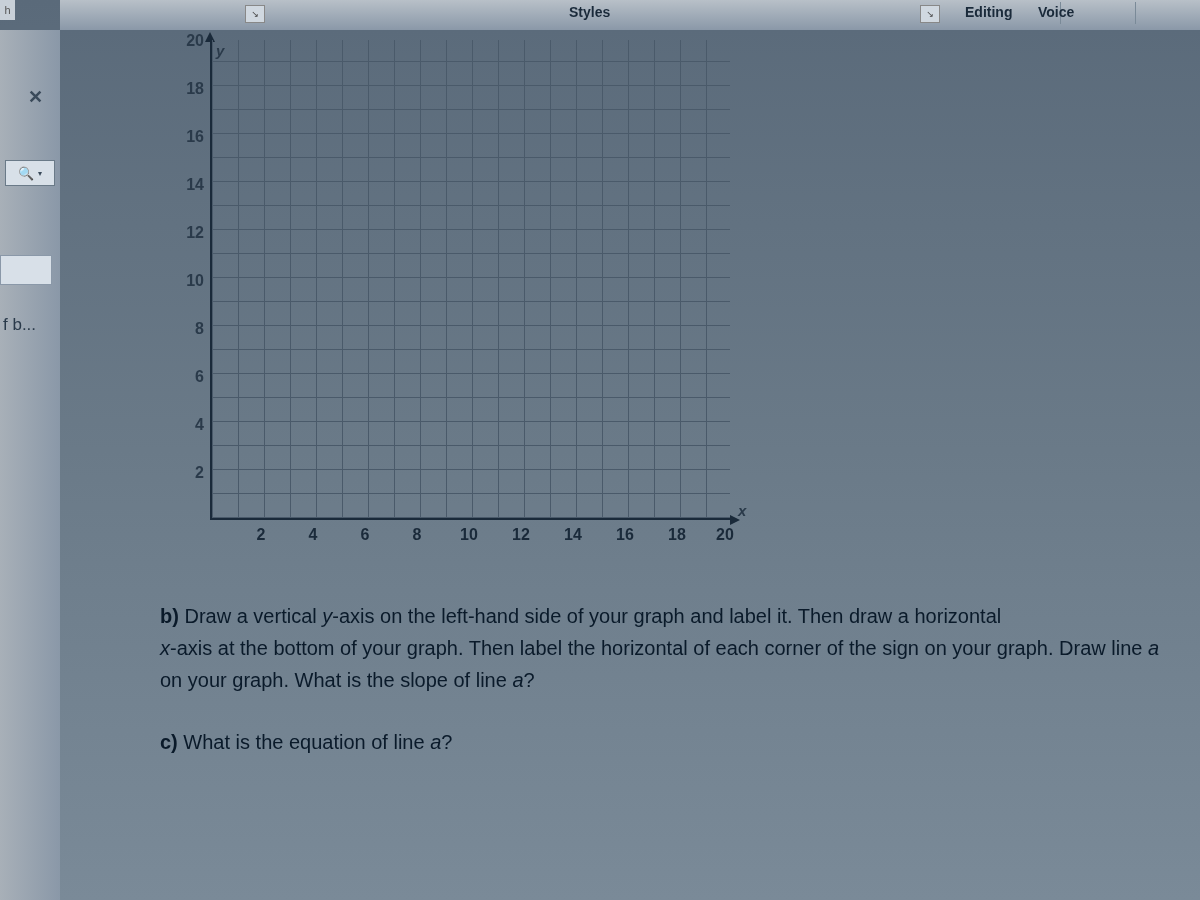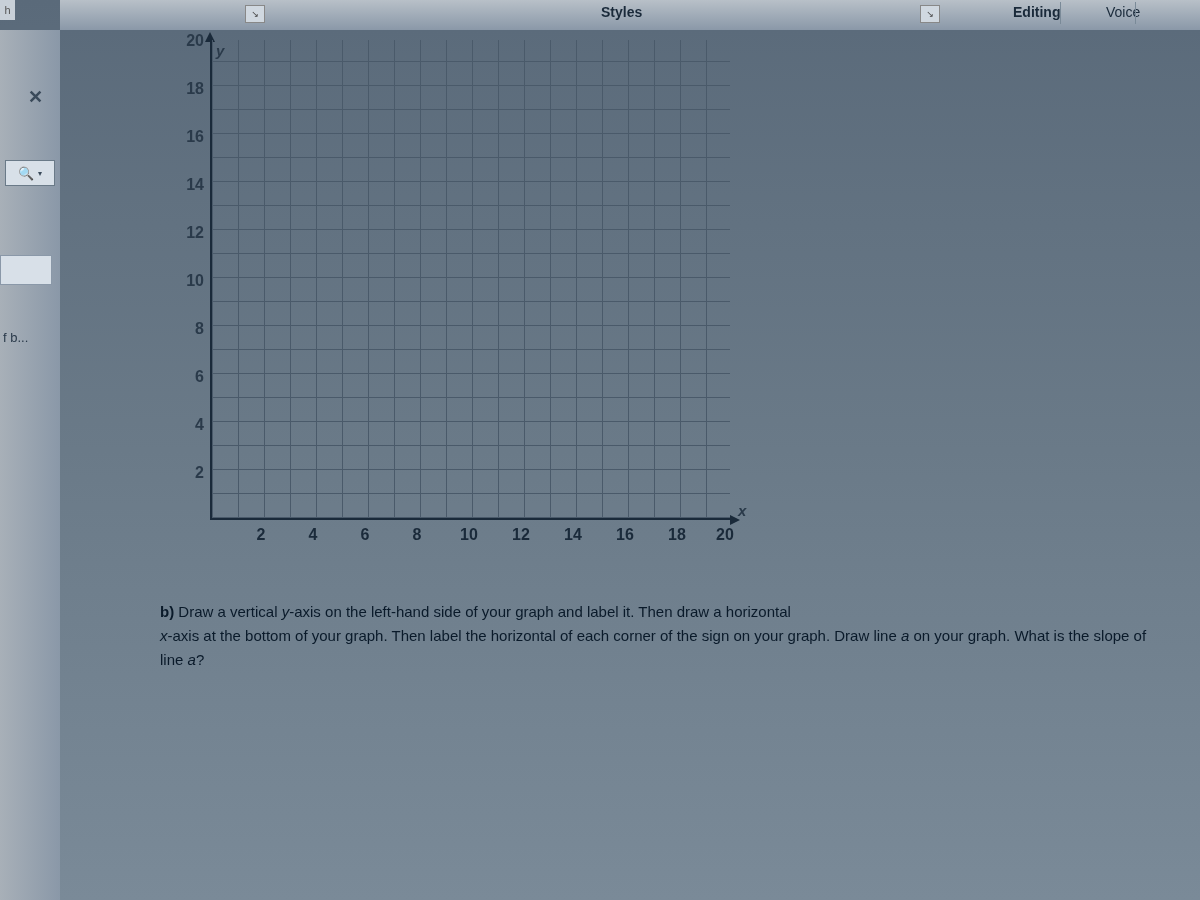--- a/index.html
+++ b/index.html
@@ -53,38 +53,38 @@
     }
     
     .ribbon-label {
       position: absolute;
       font-size: 14px;
       color: #1a2a3a;
       font-weight: 500;
       top: 4px;
     }
     
-    .ribbon-styles { left: 541px; font-weight: bold; }
+    .ribbon-styles { left: 509px; font-weight: bold; }
     .ribbon-expand-mid {
       position: absolute;
       left: 860px;
       top: 5px;
       width: 20px;
       height: 18px;
       background: #d0d8e0;
       border: 1px solid #888;
       display: flex;
       align-items: center;
       justify-content: center;
       font-size: 9px;
       color: #444;
     }
-    .ribbon-editing { left: 953px; font-weight: bold; }
+    .ribbon-editing { left: 905px; font-weight: bold; }
     .ribbon-divider1 { position: absolute; left: 1000px; top: 2px; width: 1px; height: 22px; background: #7a8a98; }
-    .ribbon-voice { left: 1046px; font-weight: normal; }
+    .ribbon-voice { left: 978px; font-weight: bold; }
     .ribbon-divider2 { position: absolute; left: 1075px; top: 2px; width: 1px; height: 22px; background: #7a8a98; }
     .ribbon-reuse { left: 1141px; color: #3a4a5a; }
     
     .left-sidebar {
       position: absolute;
       left: 0;
       top: 30px;
       width: 60px;
       height: 870px;
       background: linear-gradient(90deg, #a8b0b8 0%, #8a98a8 100%);
@@ -130,23 +130,22 @@
       width: 52px;
       height: 30px;
       background: #d8e0e8;
       border: 1px solid #8a98a8;
     }
     
     .fb-label {
       position: absolute;
       left: 3px;
       top: 285px;
-      font-size: 13px;
+      font-size: 17px;
       color: #2a3a4a;
-      margin-top: 15px;
     }
     
     .content {
       position: absolute;
       left: 60px;
       top: 30px;
       right: 0;
       bottom: 0;
       padding: 0 30px 0 100px;
     }
@@ -223,21 +222,21 @@
       left: 570px;
       top: 485px;
       width: 0; height: 0;
       border-top: 5px solid transparent;
       border-bottom: 5px solid transparent;
       border-left: 10px solid #1a2a3a;
     }
     
     .question-block {
       margin-top: 50px;
-      font-size: 15px;
+      font-size: 20px;
       color: #0a1a2a;
       line-height: 1.6;
       max-width: 1020px;
     }
     
     .question-block p {
       margin-bottom: 30px;
     }
     
     .q-label {
@@ -306,15 +305,19 @@
     <div class="x-tick" style="left:550px; top:496px;">20</div>
   </div>
 
   <div class="question-block">
     <p>
       <span class="q-label">b)</span>
       <span>Draw a vertical </span><span class="italic">y</span><span>-axis on the left-hand side of your graph and label it. Then draw a horizontal</span>
       <br>
       <span class="italic">x</span><span>-axis at the bottom of your graph. Then label the horizontal of each corner of the sign on your graph. Draw line </span><span class="italic">a</span><span> on your graph. What is the slope of line </span><span class="italic">a</span><span>?</span>
     </p>
+    <p>
+      <span class="q-label">c)</span>
+      <span>What is the equation of line </span><span class="italic">a</span><span>?</span>
+    </p>
   </div>
 
 </div>
 
 </body></html>

